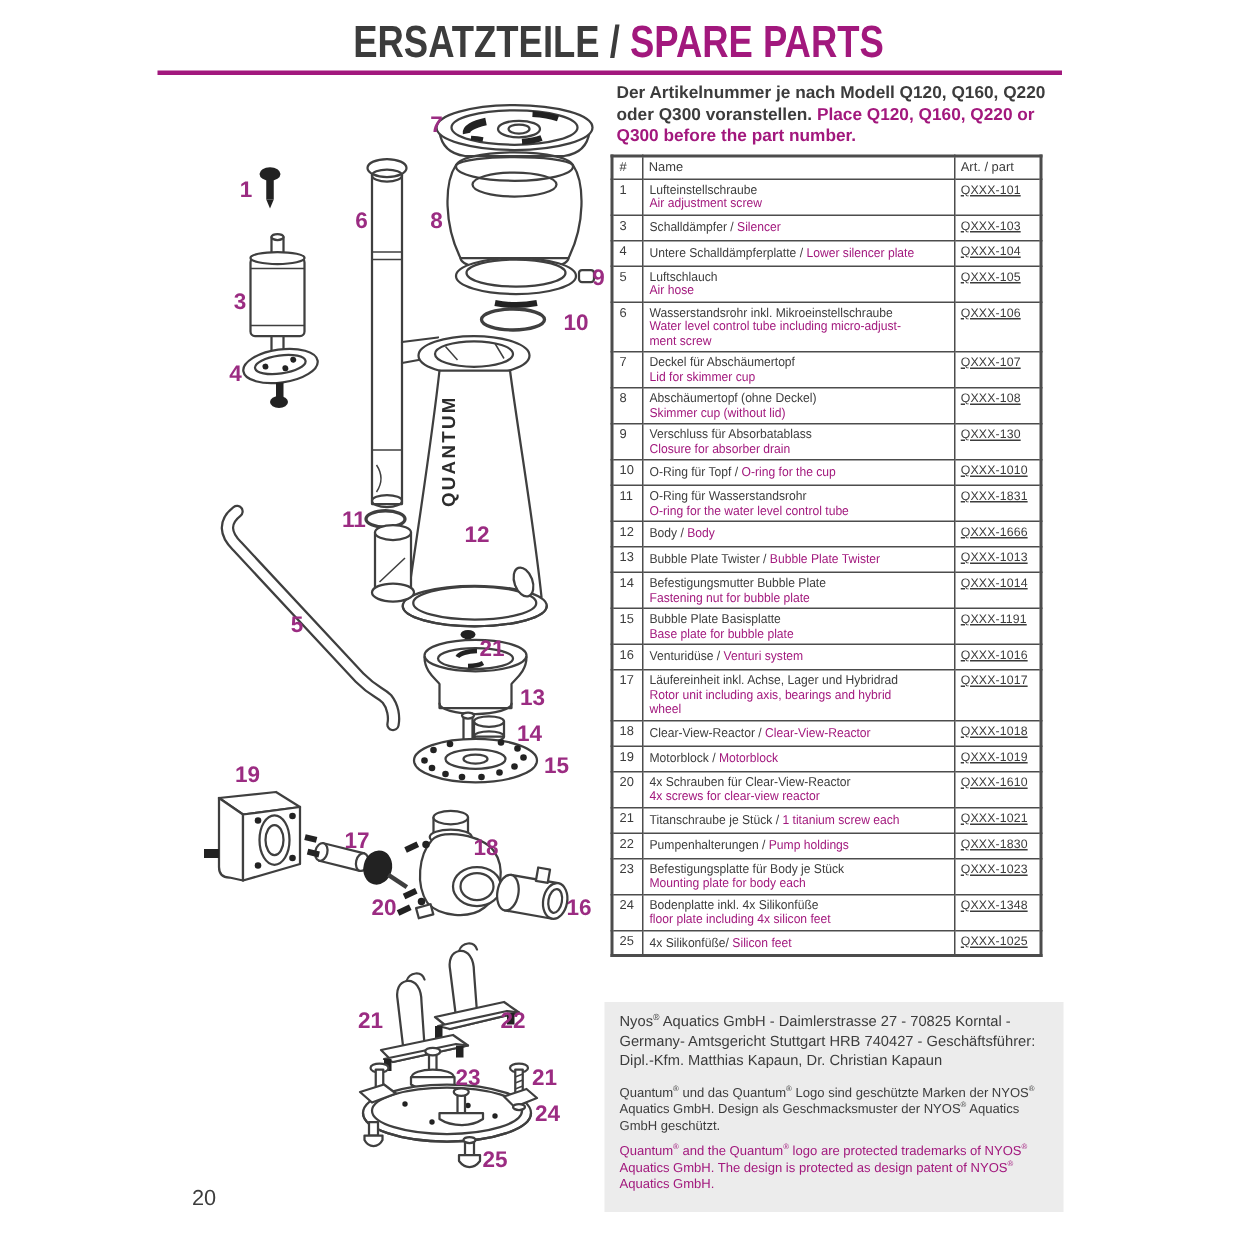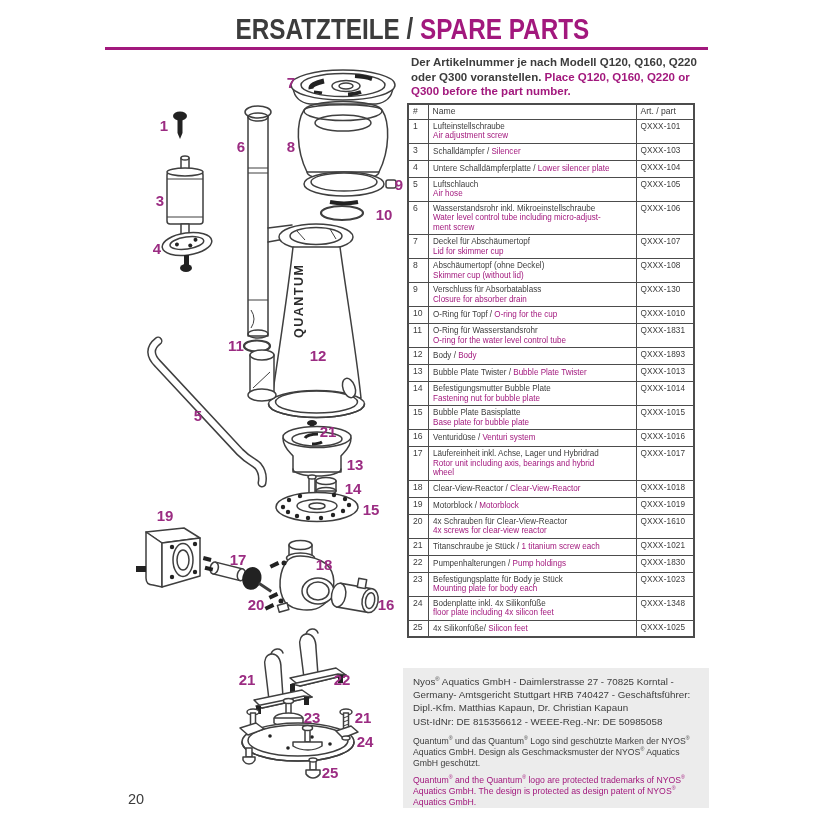--- a/index.html
+++ b/index.html
@@ -21,21 +21,21 @@
                 font-size:8.6px; color:#3c3c3c; table-layout:fixed; border:2px solid #4c4c4c; }
   table.parts th, table.parts td { border:1px solid #4c4c4c; padding:2px 4px; line-height:9.5px; }
   table.parts th { text-align:left; font-weight:normal; height:15px; }
   table.parts td { height:17px; }
   col.c-num { width:20px; }
   col.c-part { width:58px; }
   td.num, td.part { vertical-align:top; }
   td.name { vertical-align:middle; }
   td .en { color:var(--accent); }
   .cnd { display:inline-block; transform:scaleX(0.94); transform-origin:0 50%; white-space:pre; vertical-align:top; }
-  td.part { font-size:8.2px; letter-spacing:0.1px; }
+  td.part { font-size:8.2px; letter-spacing:0.1px;text-decoration:underline; }
 
   .footer-panel { position:absolute; left:403px; top:668px; width:306px; height:140px;
                   background:#ececec; padding:7px 10px; color:#3c3c3c; }
   .addr { font-size:9.8px; line-height:13.2px; }
   .tm { font-size:8.7px; line-height:11px; margin-top:8px; }
   .tm.en { color:var(--accent); margin-top:6px; }
   sup.r { font-size:60%; vertical-align:super; line-height:0; }
 
   .pageno { position:absolute; left:128px; top:791px; font-size:14.5px; color:#3c3c3c; }
 
@@ -121,36 +121,36 @@
           <td class="part">QXXX-1010</td>
         </tr>
         <tr>
           <td class="num">11</td>
           <td class="name"><span class="cnd"><span class="de">O-Ring für Wasserstandsrohr</span></span><br><span class="cnd"><span class="en">O-ring for the water level control tube</span></span></td>
           <td class="part">QXXX-1831</td>
         </tr>
         <tr>
           <td class="num">12</td>
           <td class="name"><span class="cnd"><span class="de">Body /</span> <span class="en">Body</span></span></td>
-          <td class="part">QXXX-1893</td>
+          <td class="part">QXXX-1666</td>
         </tr>
         <tr>
           <td class="num">13</td>
           <td class="name"><span class="cnd"><span class="de">Bubble Plate Twister /</span> <span class="en">Bubble Plate Twister</span></span></td>
           <td class="part">QXXX-1013</td>
         </tr>
         <tr>
           <td class="num">14</td>
           <td class="name"><span class="cnd"><span class="de">Befestigungsmutter Bubble Plate</span></span><br><span class="cnd"><span class="en">Fastening nut for bubble plate</span></span></td>
           <td class="part">QXXX-1014</td>
         </tr>
         <tr>
           <td class="num">15</td>
           <td class="name"><span class="cnd"><span class="de">Bubble Plate Basisplatte</span></span><br><span class="cnd"><span class="en">Base plate for bubble plate</span></span></td>
-          <td class="part">QXXX-1015</td>
+          <td class="part">QXXX-1191</td>
         </tr>
         <tr>
           <td class="num">16</td>
           <td class="name"><span class="cnd"><span class="de">Venturidüse /</span> <span class="en">Venturi system</span></span></td>
           <td class="part">QXXX-1016</td>
         </tr>
         <tr>
           <td class="num">17</td>
           <td class="name"><span class="cnd"><span class="de">Läufereinheit inkl. Achse, Lager und Hybridrad</span></span><br><span class="cnd"><span class="en">Rotor unit including axis, bearings and hybrid
 wheel</span></span></td>
@@ -468,20 +468,19 @@
         <text x="342" y="685">22</text>
         <text x="312" y="723">23</text>
         <text x="365" y="747">24</text>
         <text x="330" y="778">25</text>
       </g>
   </svg>
 
   <div class="footer-panel">
     <div class="addr">
       <div class="rsup">Nyos<sup class="r">®</sup> Aquatics GmbH - Daimlerstrasse 27 - 70825 Korntal - Germany- Amtsgericht Stuttgart HRB 740427 - Geschäftsführer: Dipl.-Kfm. Matthias Kapaun, Dr. Christian Kapaun</div>
-      <div class="rsup">USt-IdNr: DE 815356612 - WEEE-Reg.-Nr: DE 50985058</div>
     </div>
     <div class="tm rsup">Quantum<sup class="r">®</sup> und das Quantum<sup class="r">®</sup> Logo sind geschützte Marken der NYOS<sup class="r">®</sup> Aquatics GmbH. Design als Geschmacksmuster der NYOS<sup class="r">®</sup> Aquatics GmbH geschützt.</div>
     <div class="tm en rsup">Quantum<sup class="r">®</sup> and the Quantum<sup class="r">®</sup> logo are protected trademarks of NYOS<sup class="r">®</sup> Aquatics GmbH. The design is protected as design patent of NYOS<sup class="r">®</sup> Aquatics GmbH.</div>
   </div>
 
   <div class="pageno">20</div>
 </div>
 
 </body></html>

